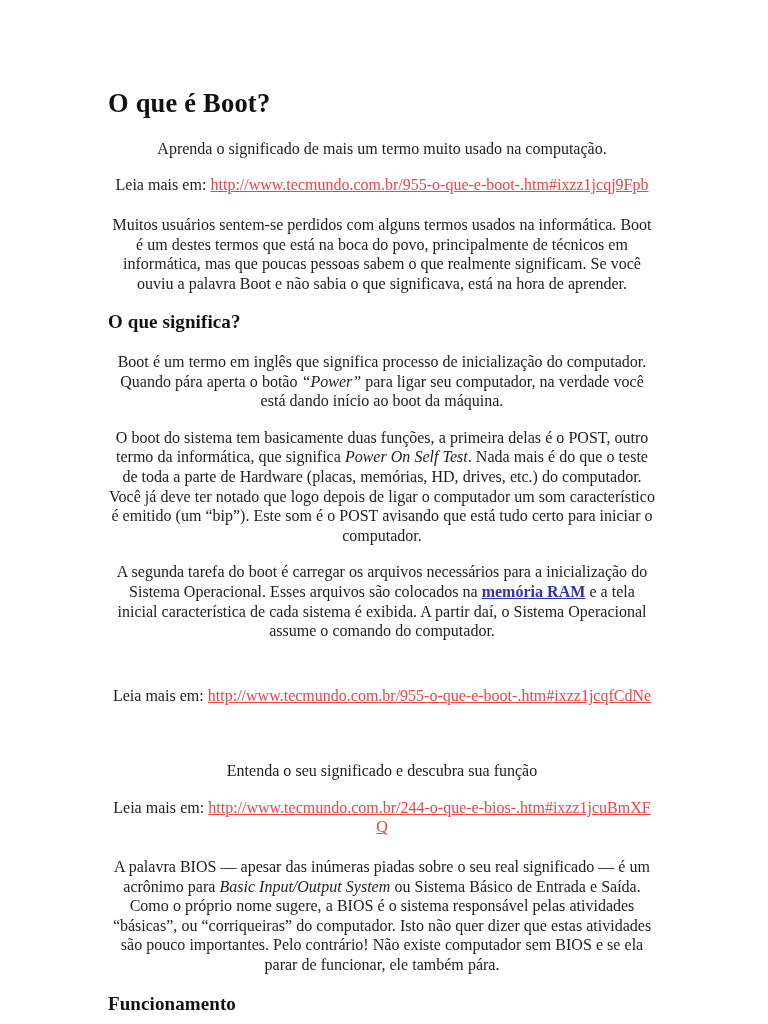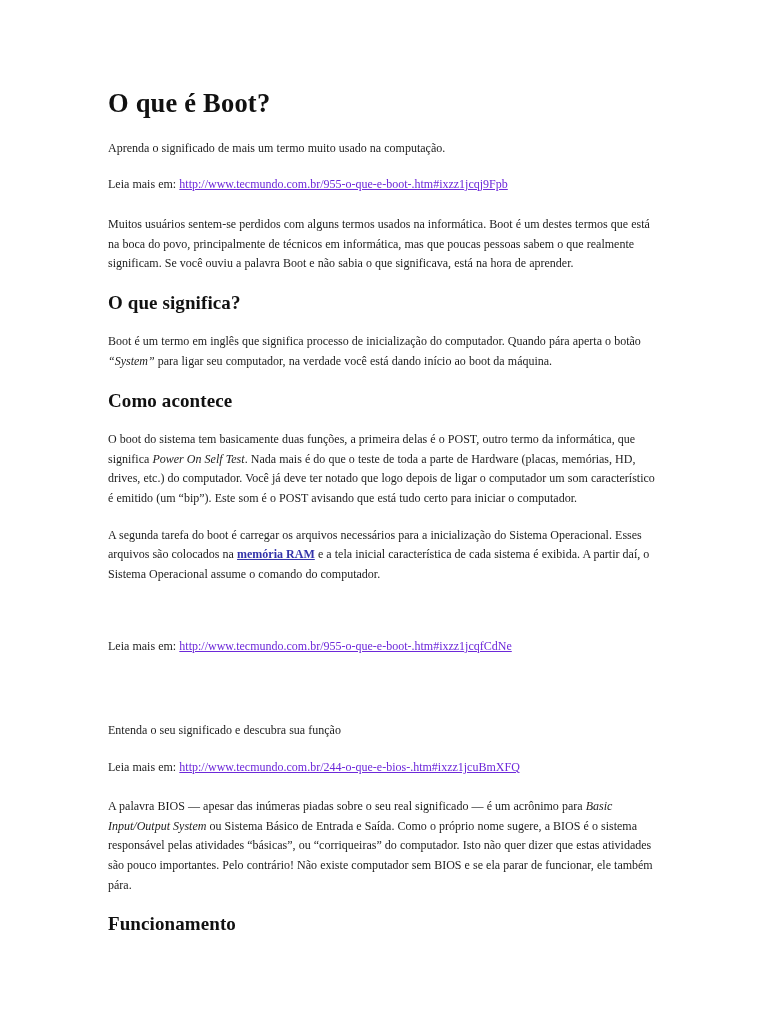--- a/index.html
+++ b/index.html
@@ -48,38 +48,38 @@
     font-family: "Liberation Serif", "DejaVu Serif", serif;
     font-size: 19px;
     font-weight: bold;
     line-height: 1.3;
     margin: 0 0 17px 0;
     letter-spacing: 0.1px;
     color: #111111;
   }
 
   p.para {
-    font-size: 12px;
+    font-size: 16px;
     line-height: 19.6px;
-    margin: 14px 0 17px 0;
-    text-align: left;
+    margin: 6px 0 17px 0;
+    text-align: center;
     color: #1c1c1c;
     word-spacing: 0.1px;
   }
 
   p.lead {
     margin-bottom: 17px;
   }
 
   p.readmore {
     margin-bottom: 20px;
   }
 
   a.extlink {
-    color: #6d28d9;
+    color: #ef4444;
     word-break: break-all;
   }
 
   a.inlinelink {
     color: #3333aa;
     text-decoration: underline;
     font-weight: bold;
   }
 
   .ital {
@@ -103,24 +103,23 @@
     <p class="para readmore">
       <span>Leia mais em:</span>
       <a class="extlink" href="#">http://www.tecmundo.com.br/955-o-que-e-boot-.htm#ixzz1jcqj9Fpb</a>
     </p>
 
     <p class="para">Muitos usuários sentem-se perdidos com alguns termos usados na informática. Boot é um destes termos que está na boca do povo, principalmente de técnicos em informática, mas que poucas pessoas sabem o que realmente significam. Se você ouviu  a palavra Boot e não sabia o que significava, está na hora de aprender.</p>
 
     <h2 class="section-heading">O que significa?</h2>
 
     <p class="para">
-      <span>Boot é um termo em inglês que significa processo de inicialização do computador. Quando pára aperta o botão </span><span class="ital">“System”</span><span> para ligar seu computador, na verdade você está dando início ao boot da máquina.</span>
+      <span>Boot é um termo em inglês que significa processo de inicialização do computador. Quando pára aperta o botão </span><span class="ital">“Power”</span><span> para ligar seu computador, na verdade você está dando início ao boot da máquina.</span>
     </p>
 
-    <h2 class="section-heading">Como acontece</h2>
 
     <p class="para">
       <span>O boot do sistema tem basicamente duas funções, a primeira delas é o POST, outro termo da informática, que significa </span><span class="ital">Power On Self Test</span><span>. Nada mais é do que o teste de toda a parte de Hardware (placas, memórias, HD, drives, etc.) do computador. Você já deve ter notado que logo depois de ligar o computador um som característico é emitido (um “bip”). Este som é o POST avisando que está tudo certo para iniciar o computador.</span>
     </p>
 
     <p class="para block-gap-after-link">
       <span>A segunda tarefa do boot é carregar os arquivos necessários para a inicialização do Sistema Operacional. Esses arquivos são colocados na </span><a class="inlinelink" href="#">memória RAM</a><span> e a tela inicial característica de cada sistema é exibida. A partir daí, o Sistema Operacional assume o comando do computador.</span>
     </p>
 
     <div class="spacer-md"></div>

